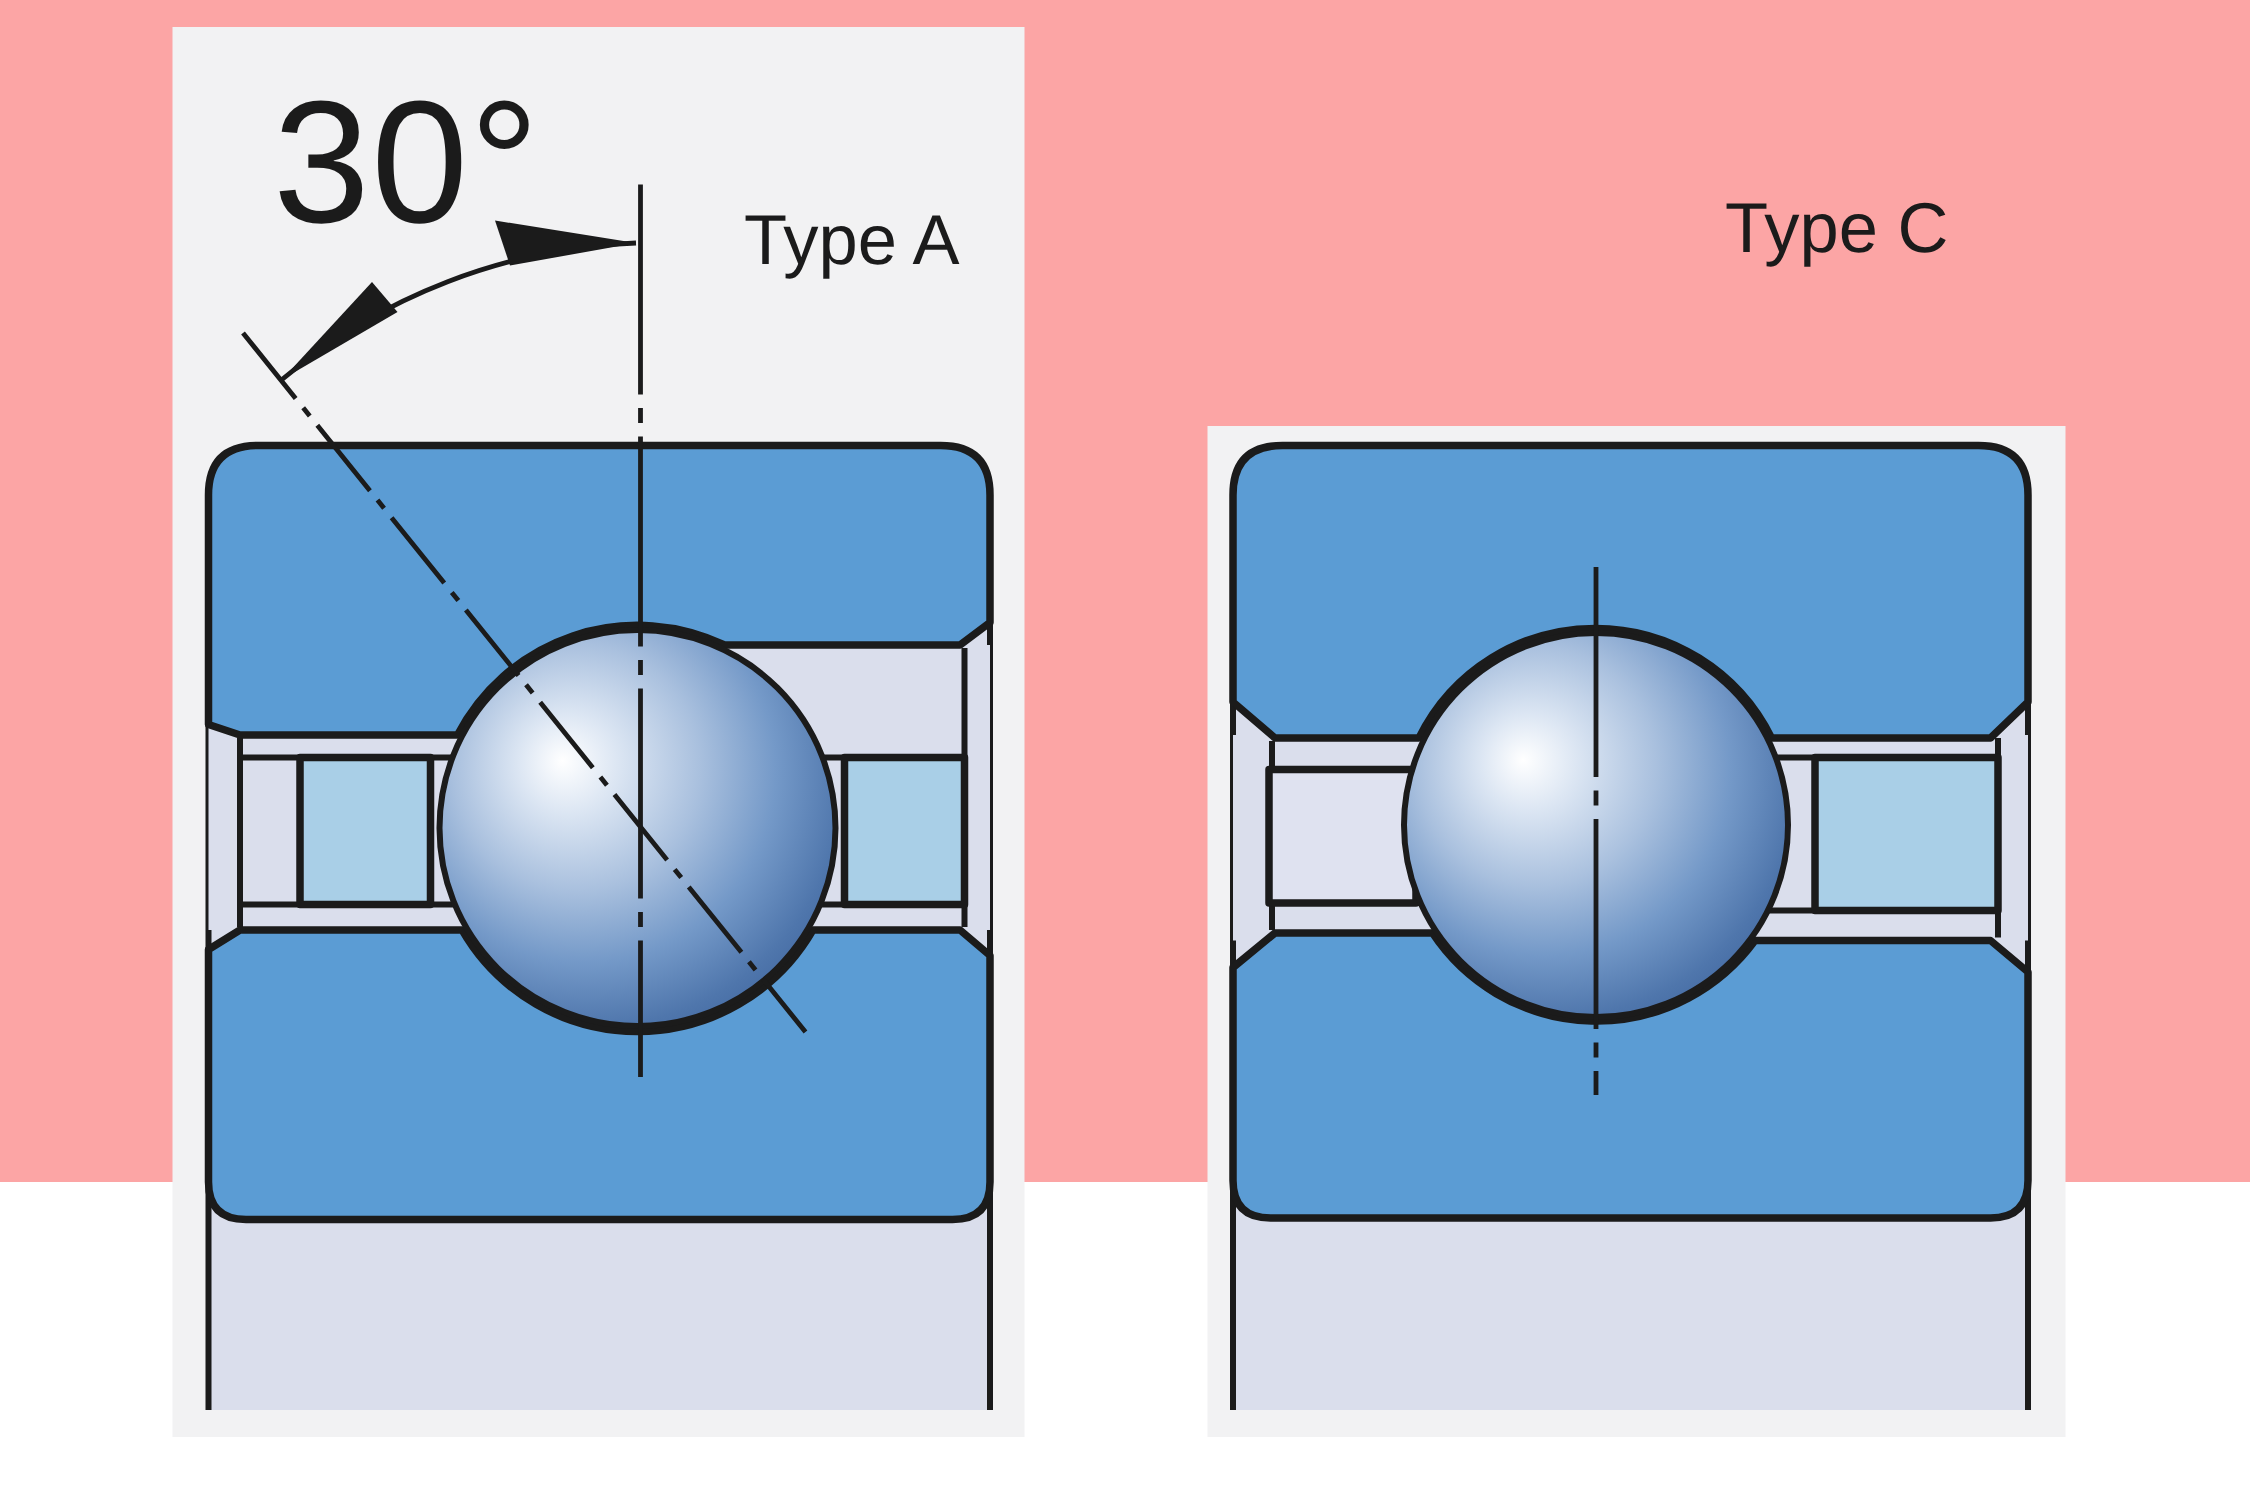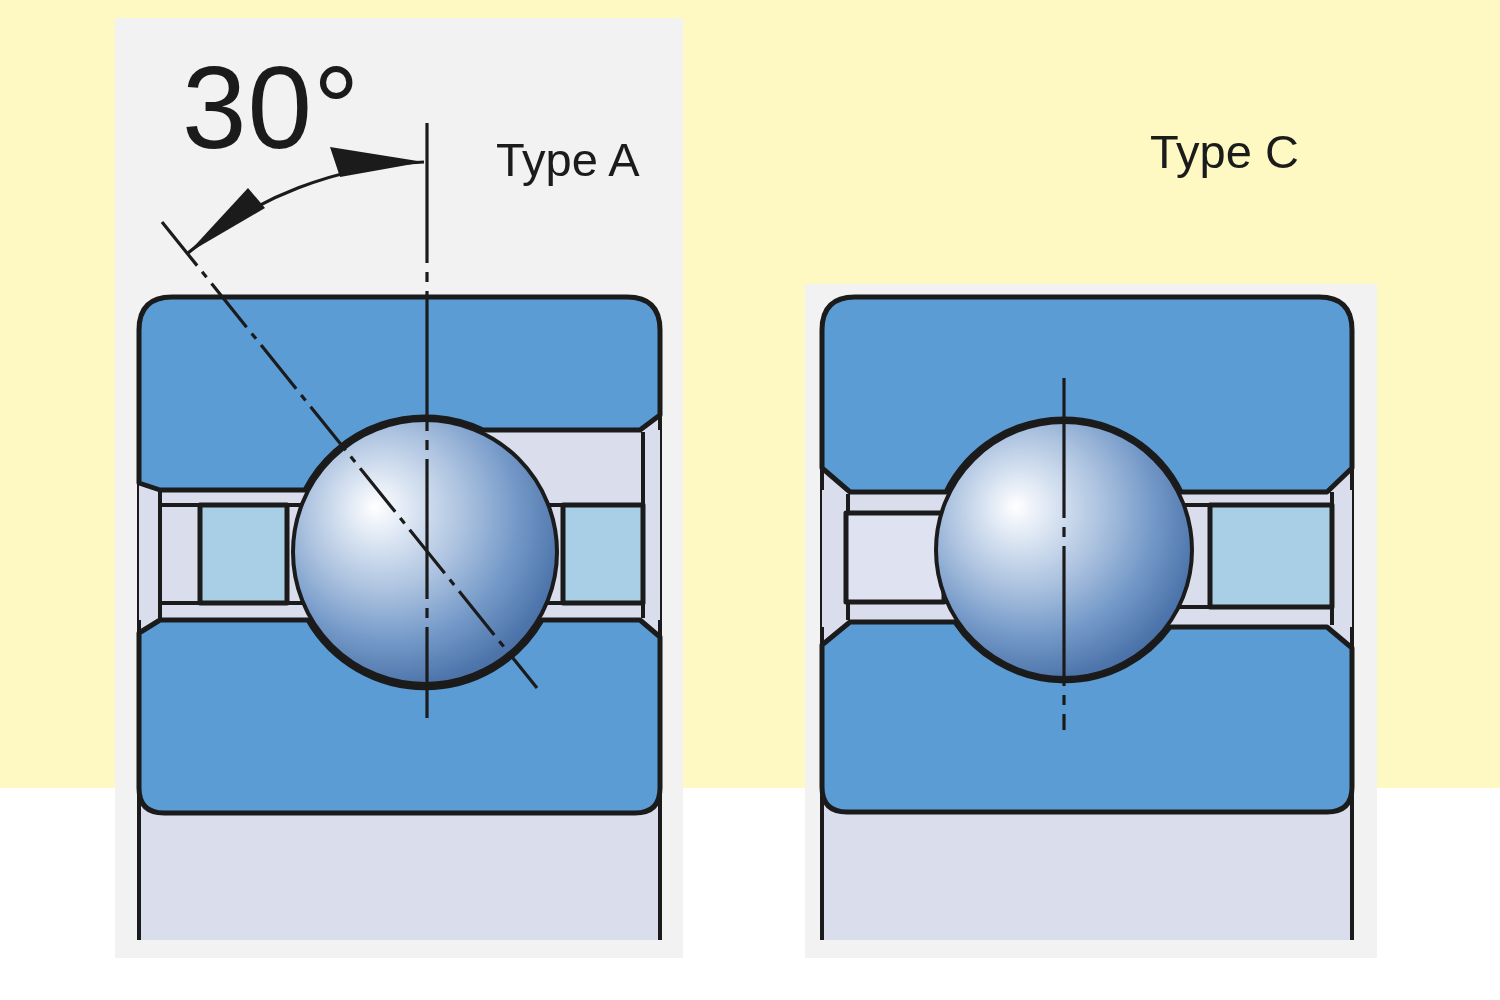--- a/index.html
+++ b/index.html
@@ -1,17 +1,17 @@
 <!DOCTYPE html>
 <html style="--panel_bg: #F2F2F3; --ring_blue: #5B9CD4; --cage_lavender: #DADEEC; --pocket_blue: #A9CFE7; --pocket_lavender: #DFE2F0; --outline: #1B1B1B; --ball_highlight: #FFFFFF; --ball_light: #DCE6F3; --ball_soft: #A9C0DE; --ball_mid: #7499C8; --ball_deep: #4F76AC; --ball_dark: #3A5F99;"><head>
 <meta charset="utf-8">
 <style>
   html,body{margin:0;padding:0;background:#ffffff;}
   body{width:1500px;height:1000px;overflow:hidden;}
-  .stage{position:relative;width:1500px;height:788px;background:#fef9c3;}
+  .stage{position:relative;width:1500px;height:788px;background:#fca5a5;}
   svg{display:block;position:absolute;left:0;top:0;}
 
   .fill-panel{fill:var(--panel_bg);}
   .fill-blue{fill:var(--ring_blue);}
   .fill-lav{fill:var(--cage_lavender);}
   .fill-pocket{fill:var(--pocket_blue);}
   .fill-pocketlav{fill:var(--pocket_lavender);}
   .fill-ink{fill:var(--outline);}
   .nofill{fill:none;}
 

